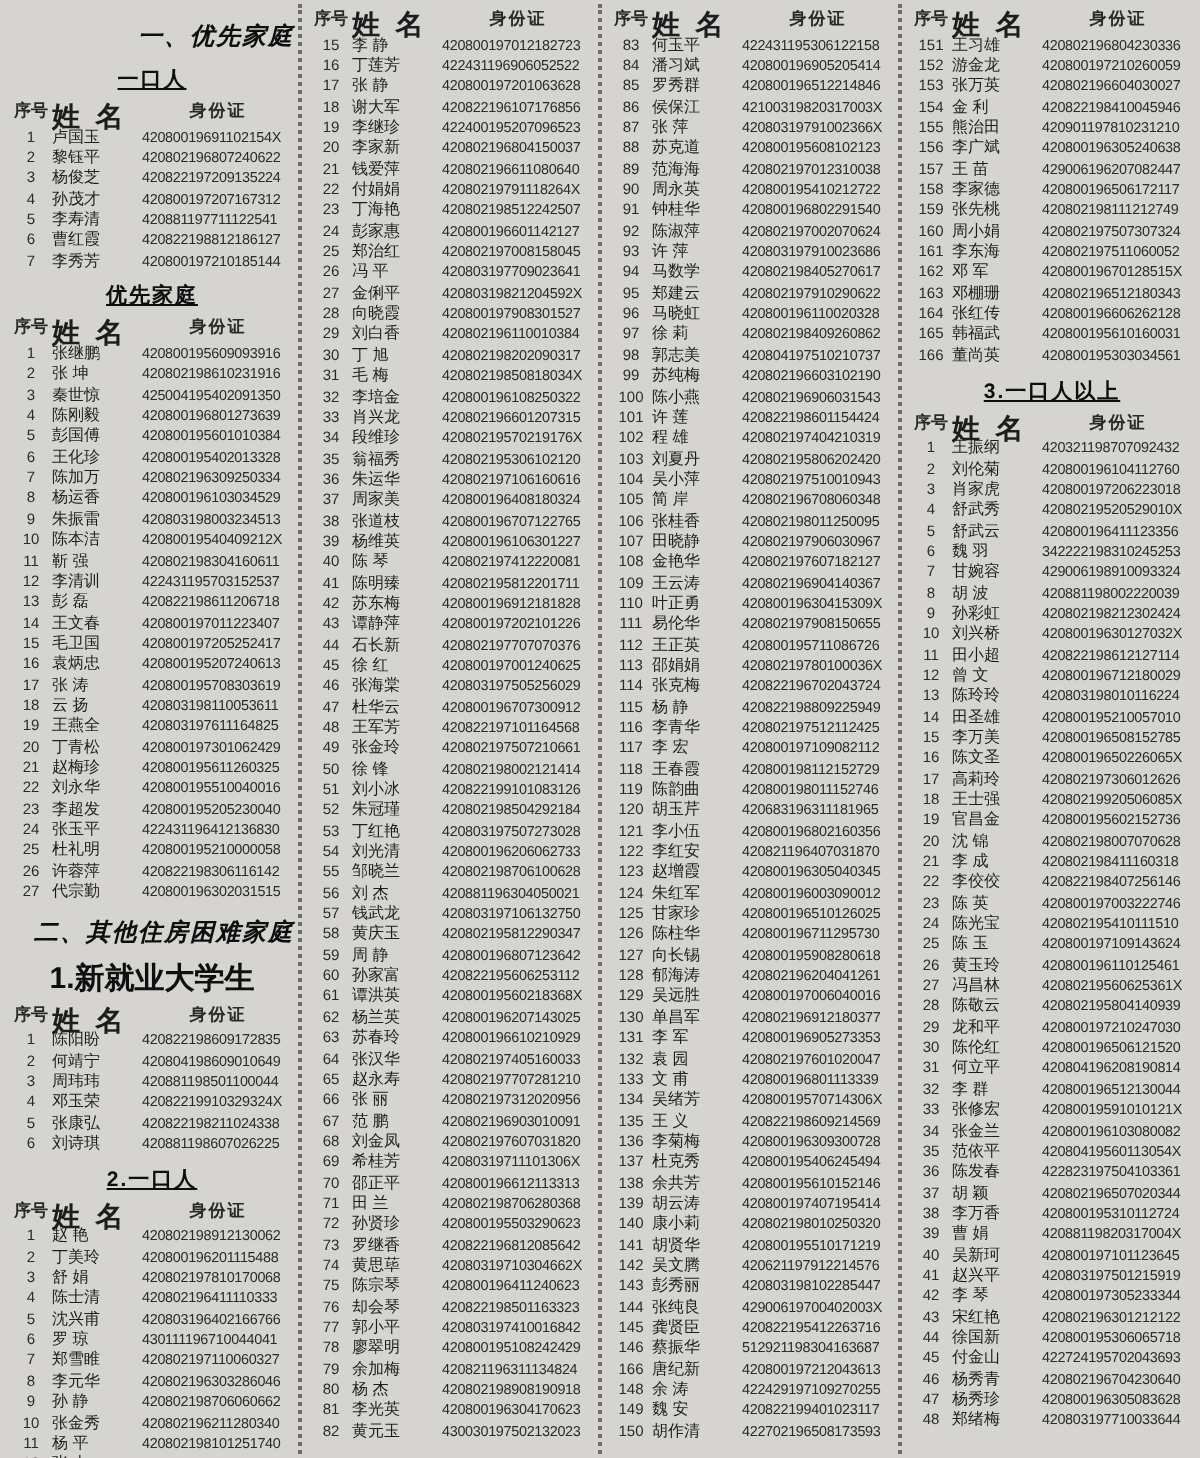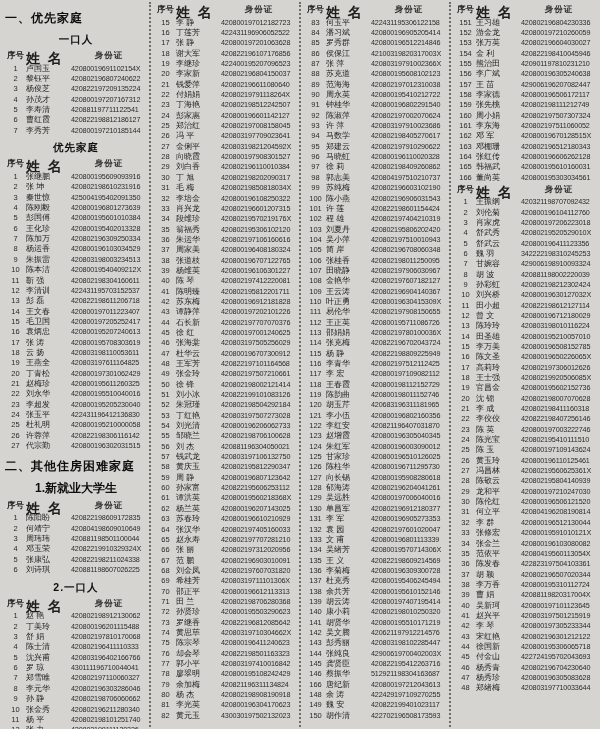--- a/index.html
+++ b/index.html
@@ -5,23 +5,23 @@
   html,body{margin:0;padding:0;}
   body{
     width:600px;height:729px;overflow:hidden;
     background:#d5d4d0;
     font-family:"Liberation Sans",sans-serif;
     color:#222;
   }
   .page{display:flex;width:600px;height:729px;box-sizing:border-box;padding:2px 1px;}
   .col{flex:1 1 0;min-width:0;box-sizing:border-box;padding:1px 2px 0 4px;}
   .col + .col{border-left:2px dotted #6d6c68;}
-  .h1{font-size:12px;font-weight:bold;text-align:left;margin:7px 0 4px;color:#0e0e0e;letter-spacing:1px;}
-  .h2{font-size:10.5px;font-weight:bold;text-align:center;margin:6px 0 3px;color:#0e0e0e;letter-spacing:1px;}
-  .h3{font-size:12px;font-weight:bold;text-align:center;margin:5px 0 3px;color:#0e0e0e;}
+  .h1{font-size:12px;font-weight:bold;text-align:right;margin:7px 0 4px;color:#0e0e0e;letter-spacing:1px;font-style:italic;}
+  .h2{font-size:10.5px;font-weight:bold;text-align:center;margin:6px 0 3px;color:#0e0e0e;letter-spacing:1px;text-decoration:underline;}
+  .h3{font-size:15px;font-weight:bold;text-align:center;margin:5px 0 3px;color:#0e0e0e;}
   .thead{display:flex;align-items:flex-start;height:12px;font-weight:bold;font-size:8.5px;color:#0e0e0e;margin:1px 0;}
   .row{display:flex;align-items:center;height:10.35px;overflow:visible;}
   .c-no{flex:none;width:21px;text-align:center;font-size:7.5px;color:#2a2a2a;}
   .c-name{flex:none;width:44px;font-size:8px;color:#1d1d1d;white-space:pre;overflow:hidden;}
   .c-id{flex:1;min-width:0;font-size:7.2px;letter-spacing:-0.15px;color:#2a2a2a;white-space:nowrap;overflow:hidden;padding-left:1px;}
   .thead .c-no{font-size:8.5px;}
   .thead .c-name{font-size:14px;}
   .thead .c-id{font-size:8.5px;text-align:center;letter-spacing:1px;}
 </style>
 </head>
@@ -1089,20 +1089,21 @@
       <div class="row">
         <span class="c-no">165</span>
         <span class="c-name">韩福武</span>
         <span class="c-id">420800195610160031</span>
       </div>
       <div class="row">
         <span class="c-no">166</span>
         <span class="c-name">董尚英</span>
         <span class="c-id">420800195303034561</span>
       </div>
+      <div class="h2">3.一口人以上</div>
       <div class="thead">
         <span class="c-no">序号</span>
         <span class="c-name">姓  名</span>
         <span class="c-id">身份证</span>
       </div>
       <div class="row">
         <span class="c-no">1</span>
         <span class="c-name">王振纲</span>
         <span class="c-id">420321198707092432</span>
       </div>

